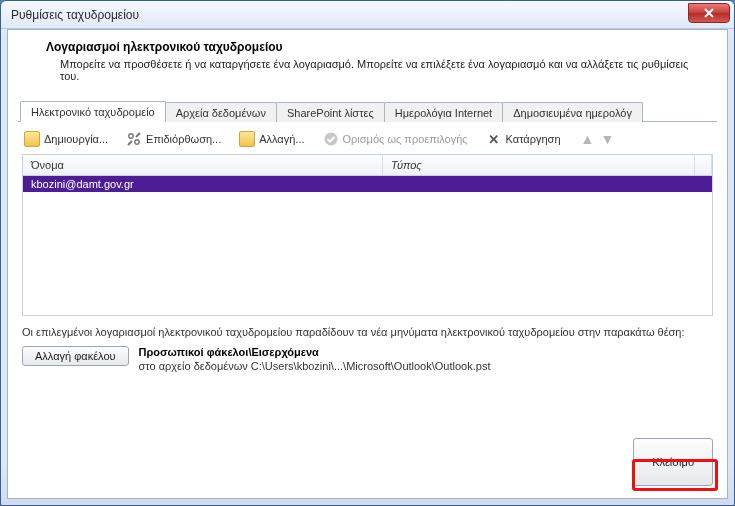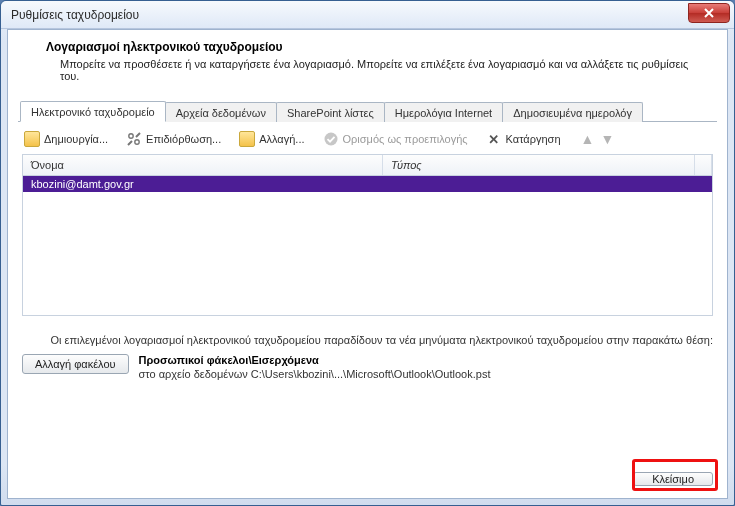--- a/index.html
+++ b/index.html
@@ -125,44 +125,43 @@
   }
   .row {
     display: flex;
     background: #4c1d95;
     color: #fff;
   }
   .row div { padding: 2px 8px; }
   .row .col-name { width: 360px; }
   .row .col-type { flex: 1; }
   .delivery-note {
-    margin: 18px 14px 8px;
-    color: #333;
-    text-align: right;
+    margin: 10px 14px 8px;
+    color: #333;
   }
   .folder-row {
     display: flex; align-items: flex-start; gap: 10px;
     margin: 4px 14px 0;
   }
   .btn {
     background: linear-gradient(#fdfdfd,#e6e9ec);
     border: 1px solid #9aa6b3;
     border-radius: 3px;
     padding: 3px 12px;
     cursor: pointer;
     font: inherit;
     color: #222;
   }
   .folder-info b { font-weight: bold; }
   .folder-info .path { color: #333; margin-top: 2px; }
   .footer {
     position: absolute;
     right: 14px; bottom: 12px;
   }
-  .footer .btn { padding: 0 18px; }
+  .footer .btn { padding: 17px 18px; }
   .footer-highlight {
     position:absolute;
     right:9px; bottom:7px;
     width:86px; height:32px;
     border:3px solid #e11;
     border-radius:3px;
     pointer-events:none;
   }
   .ic-envelope{background:linear-gradient(#ffe69a,#f4c24a);border:1px solid #caa83c;border-radius:2px;position:relative;}
   .ic-x{color:#555;font-weight:bold;font-size:13px;line-height:1;display:flex;align-items:center;justify-content:center;}

